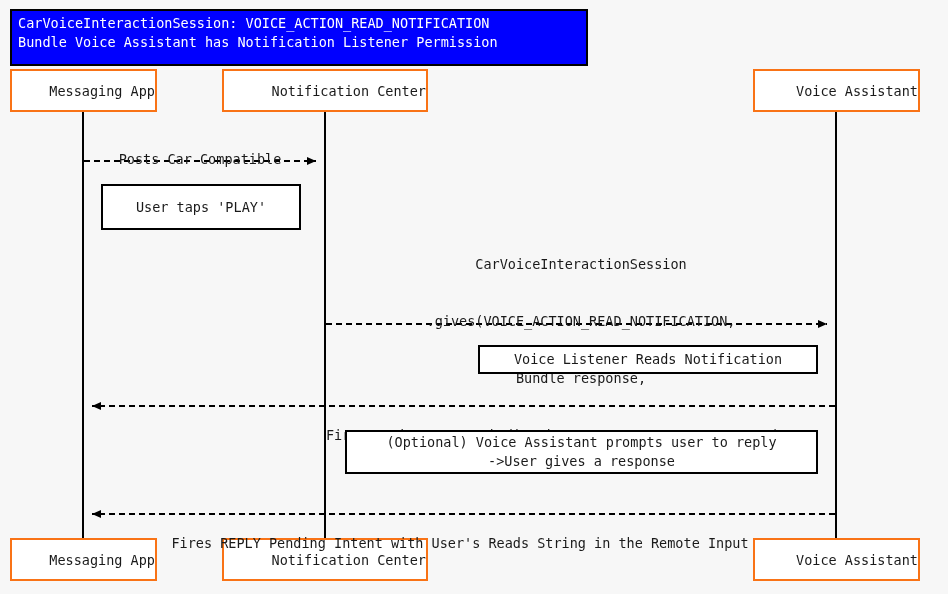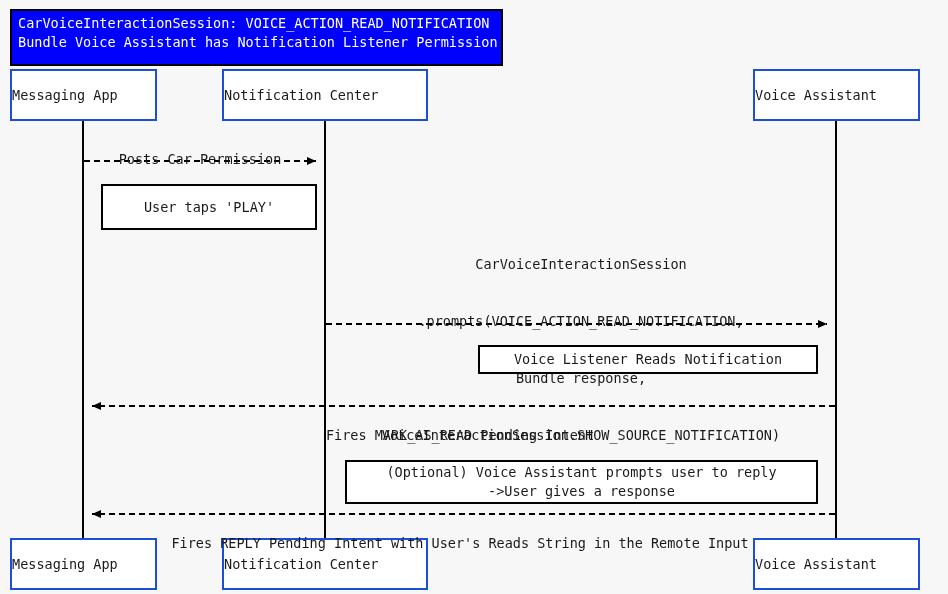--- a/index.html
+++ b/index.html
@@ -24,43 +24,43 @@
     width: 948px;
     height: 594px;
     pointer-events: none;
   }
   .abs { position: absolute; }
 
   
   .title-banner {
     left: 10px;
     top: 9px;
-    width: 493px;
+    width: 578px;
     box-sizing: border-box;
     background: #0000ff;
     border: 2px solid #000000;
     padding: 3px 5px 12px 6px;
   }
   .title-line {
     color: #ffffff;
     font-size: 13.5px;
     line-height: 19px;
     white-space: pre;
     letter-spacing: 0px;
   }
 
   
   .participant {
     box-sizing: border-box;
     background: #ffffff;
-    border: 2px solid #1d4ed8;
+    border: 2px solid #f97316;
     display: flex;
     align-items: center;
-    justify-content: flex-start;
-    height: 52px;
+    justify-content: flex-end;
+    height: 43px;
   }
   .participant-label {
     font-size: 13.5px;
     color: #1a1a1a;
     white-space: pre;
     line-height: 16px;
   }
 
   
   .note {
@@ -141,45 +141,45 @@
 
   <div class="abs participant" style="left:222px; top:538px; width:206px;">
     <span class="participant-label">Notification Center</span>
   </div>
 
   <div class="abs participant" style="left:753px; top:538px; width:167px;">
     <span class="participant-label">Voice Assistant</span>
   </div>
 
   <div class="abs msg-label" style="left:84px; top:112px; width:232px;">
-    <div>Posts Car Permission</div>
+    <div>Posts Car Compatible</div>
     <div>Messaging Notification</div>
   </div>
 
   <div class="abs msg-label" style="left:326px; top:217px; width:510px;">
     <div>CarVoiceInteractionSession</div>
-    <div>.prompts(VOICE_ACTION_READ_NOTIFICATION,</div>
+    <div>.gives(VOICE_ACTION_READ_NOTIFICATION,</div>
     <div>Bundle response,</div>
     <div>VoiceInteractionSession.SHOW_SOURCE_NOTIFICATION)</div>
   </div>
 
   <div class="abs msg-label" style="left:84px; top:388px; width:752px;">
     <div>Fires MARK_AS_READ Pending Intent</div>
   </div>
 
   <div class="abs msg-label" style="left:84px; top:496px; width:752px;">
     <div>Fires REPLY Pending Intent with User's Reads String in the Remote Input</div>
   </div>
 
-  <div class="abs note" style="left:101px; top:184px; width:216px; height:46px;">
+  <div class="abs note" style="left:101px; top:184px; width:200px; height:46px;">
     <div class="note-line">User taps 'PLAY'</div>
   </div>
 
   <div class="abs note" style="left:478px; top:345px; width:340px; height:29px;">
     <div class="note-line">Voice Listener Reads Notification</div>
   </div>
 
-  <div class="abs note" style="left:345px; top:430px; width:473px; height:44px;margin-top:30px;">
+  <div class="abs note" style="left:345px; top:430px; width:473px; height:44px;">
     <div class="note-line">(Optional) Voice Assistant prompts user to reply</div>
     <div class="note-line">-&gt;User gives a response</div>
   </div>
 
 </div>
 
 </body></html>

